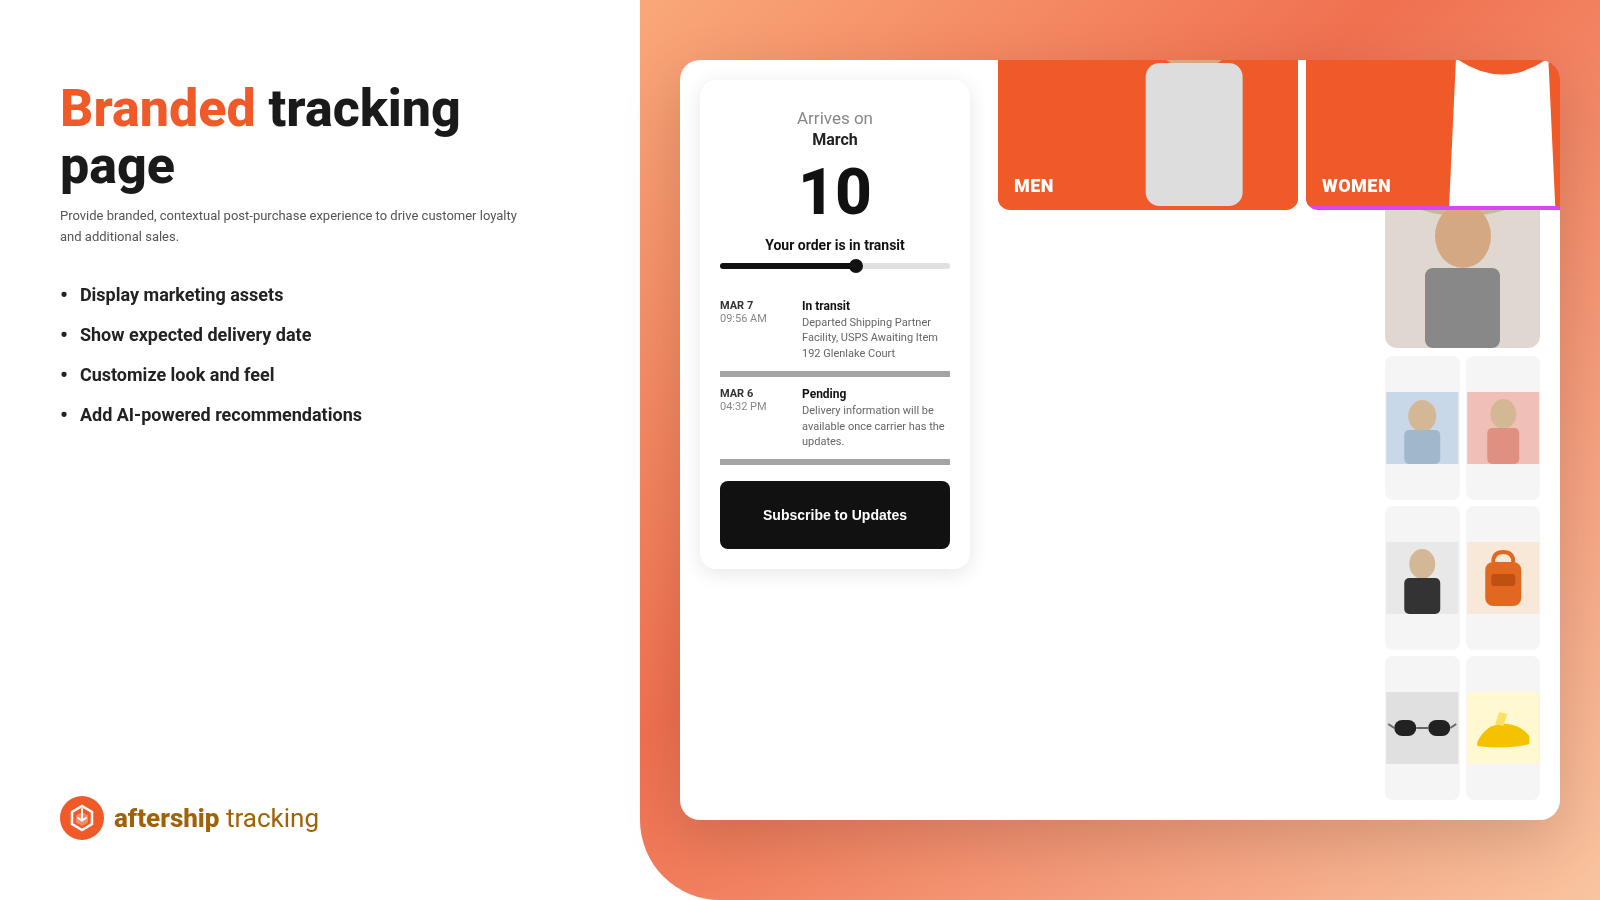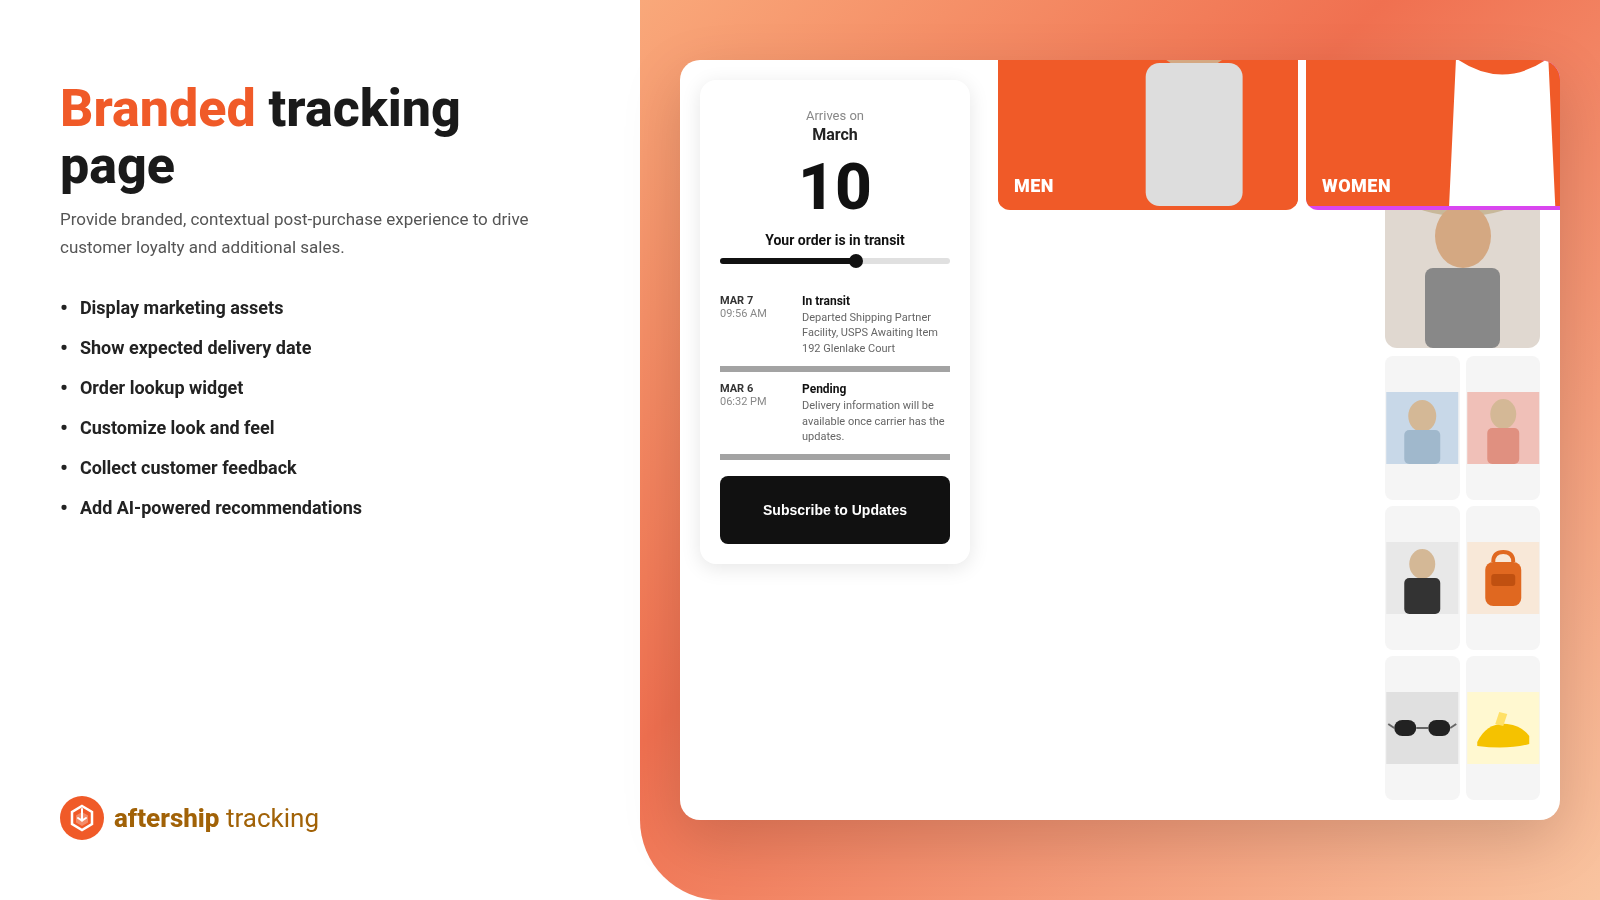--- a/index.html
+++ b/index.html
@@ -41,21 +41,21 @@
       font-size: 52px;
       font-weight: 800;
       color: #1a1a1a;
       line-height: 1.1;
       margin-bottom: 12px;
     }
     .headline .orange { color: #f05a28; }
     .headline .dark { color: #1a1a1a; }
 
     .subtext {
-      font-size: 17px;
+      font-size: 13px;
       color: #555;
       line-height: 1.6;
       margin-bottom: 36px;
       max-width: 480px;
     }
 
     .features-list {
       list-style: none;
       margin-bottom: 60px;
     }
@@ -119,21 +119,21 @@
       flex-shrink: 0;
       background: #fff;
       border-radius: 16px;
       box-shadow: 0 4px 20px rgba(0,0,0,0.1);
       padding: 28px 20px 20px;
       display: flex;
       flex-direction: column;
     }
 
     .arrives-label {
-      font-size: 13px;
+      font-size: 17px;
       color: #888;
       text-align: center;
     }
     .arrives-month {
       font-size: 16px;
       font-weight: 700;
       text-align: center;
       color: #222;
       margin-top: 2px;
     }
@@ -363,23 +363,21 @@
 
 <div class="left-panel">
   <h1 class="headline">
     <span class="orange">Branded</span><span class="dark"> tracking page</span>
   </h1>
   <p class="subtext">Provide branded, contextual post-purchase experience to drive customer loyalty and additional sales.</p>
 
   <ul class="features-list">
     <li>Display marketing assets</li>
     <li>Show expected delivery date</li>
-    <li>Order lookup widget</li>
     <li>Customize look and feel</li>
-    <li>Collect customer feedback</li>
     <li>Add AI-powered recommendations</li>
   </ul>
 
   <div class="logo-area">
 
     <svg class="logo-icon" viewBox="0 0 44 44" fill="none" xmlns="http://www.w3.org/2000/svg">
       <circle cx="22" cy="22" r="22" fill="#f05a28"></circle>
       <path d="M22 10 L32 16 L32 28 L22 34 L12 28 L12 16 Z" fill="none" stroke="#fff" stroke-width="2.5"></path>
       <path d="M22 16 L28 19.5 L28 26.5 L22 30 L16 26.5 L16 19.5 Z" fill="#fff" opacity="0.3"></path>
       <path d="M18 22 L22 24.5 L26 22" stroke="#fff" stroke-width="2" stroke-linecap="round" fill="none"></path>
@@ -415,21 +413,21 @@
             </div>
             <div class="event-detail-col">
               <div class="event-status">In transit</div>
               <div class="event-desc">Departed Shipping Partner Facility, USPS Awaiting Item 192 Glenlake Court</div>
             </div>
           </div>
 
           <div class="event-item">
             <div class="event-date-col">
               <div class="event-date">MAR 6</div>
-              <div class="event-time">06:32 PM</div>
+              <div class="event-time">04:32 PM</div>
             </div>
             <div class="event-detail-col">
               <div class="event-status">Pending</div>
               <div class="event-desc">Delivery information will be available once carrier has the updates.</div>
             </div>
           </div>
         </div>
 
         <button class="subscribe-btn">Subscribe to Updates</button>
       </div>

